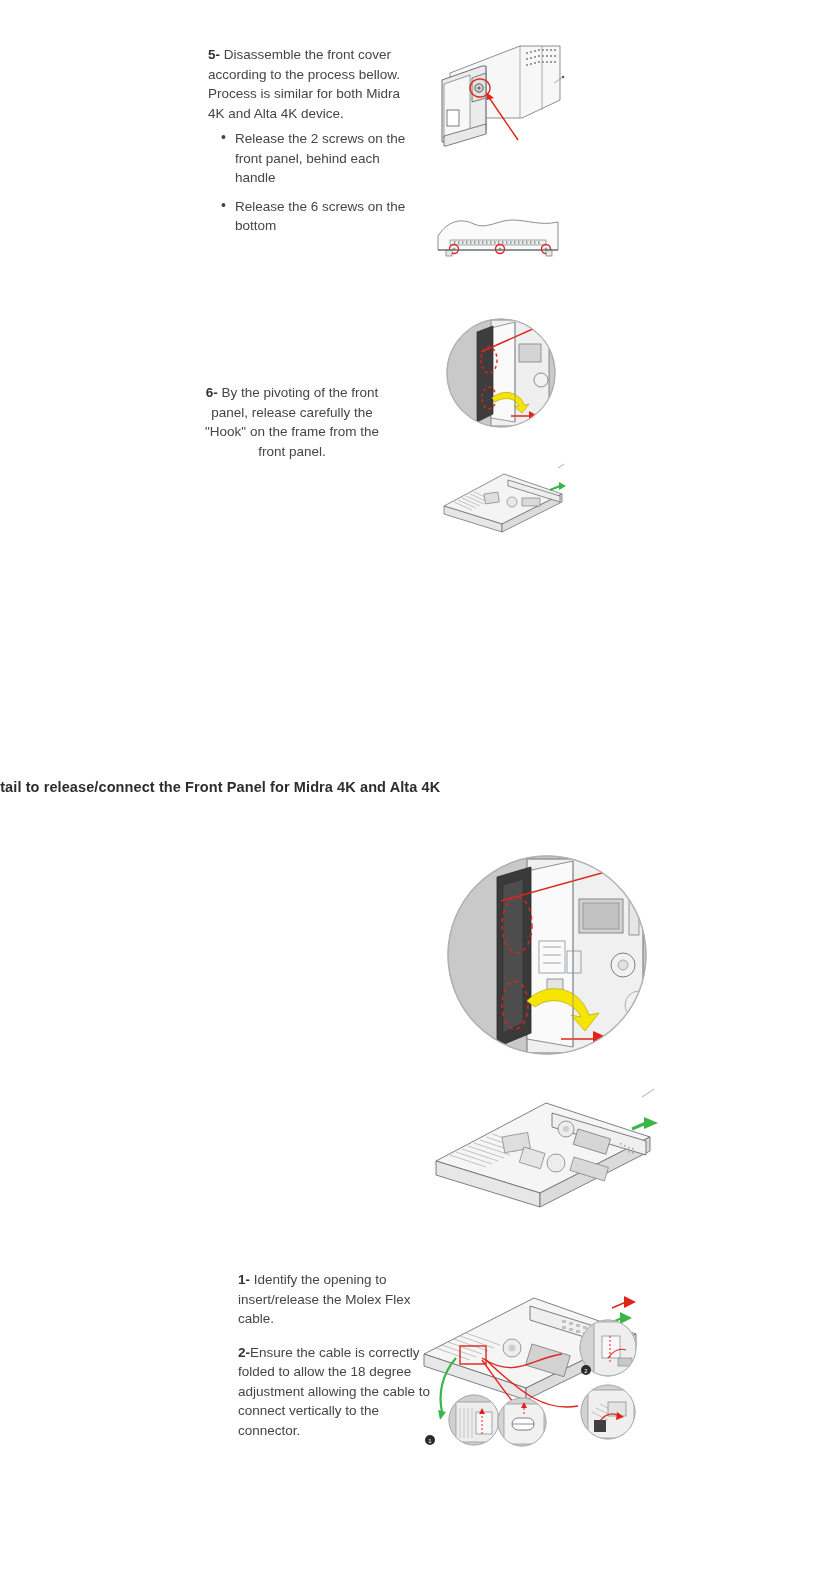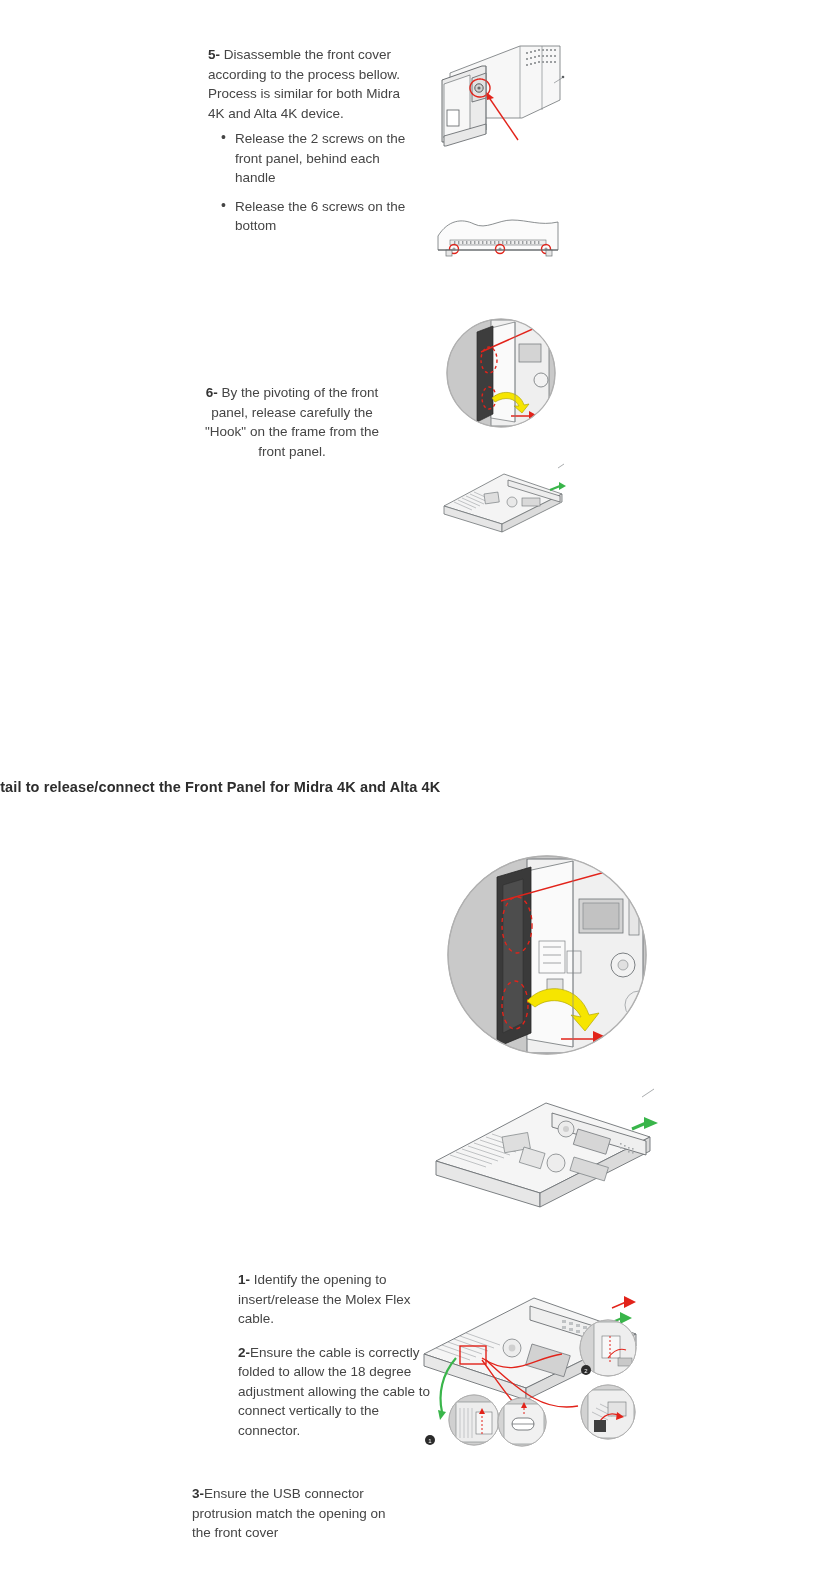--- a/index.html
+++ b/index.html
@@ -102,23 +102,20 @@
     <p><span class="lead">6-</span><span> By the pivoting of the front panel, release carefully the "Hook" on the frame from the front panel.</span></p>
   </div>
 
   <div class="section-heading">etail to release/connect the Front Panel for Midra 4K and Alta 4K</div>
 
   <div class="textblock" style="left:192px; top:1270px; width:200px;margin-left:46px;">
     <p style="margin-bottom:14px;"><span class="lead">1-</span><span> Identify the opening to insert/release the Molex Flex cable.</span></p>
     <p><span class="lead">2-</span><span>Ensure the cable is correctly folded to allow the 18 degree adjustment allowing the cable to connect vertically to the connector.</span></p>
   </div>
 
-  <div class="textblock" style="left:192px; top:1484px; width:200px;">
-    <p><span class="lead">3-</span><span>Ensure the USB connector protrusion match the opening on the front cover</span></p>
-  </div>
 
   <div class="figure" style="left:430px; top:38px;">
     <svg width="140" height="125" viewBox="0 0 140 125">
 
       <polygon points="20,35 90,8 130,8 130,62 92,80 20,80" fill="#f7f7f7" stroke="#6e7376" stroke-width="0.8"></polygon>
       <polyline points="90,8 90,80" class="ln-thin"></polyline>
       <polyline points="112,8 112,72" class="ln-thin"></polyline>
 
       <g fill="#9c9fa1">
         <rect x="96" y="14" width="2" height="2"></rect>

